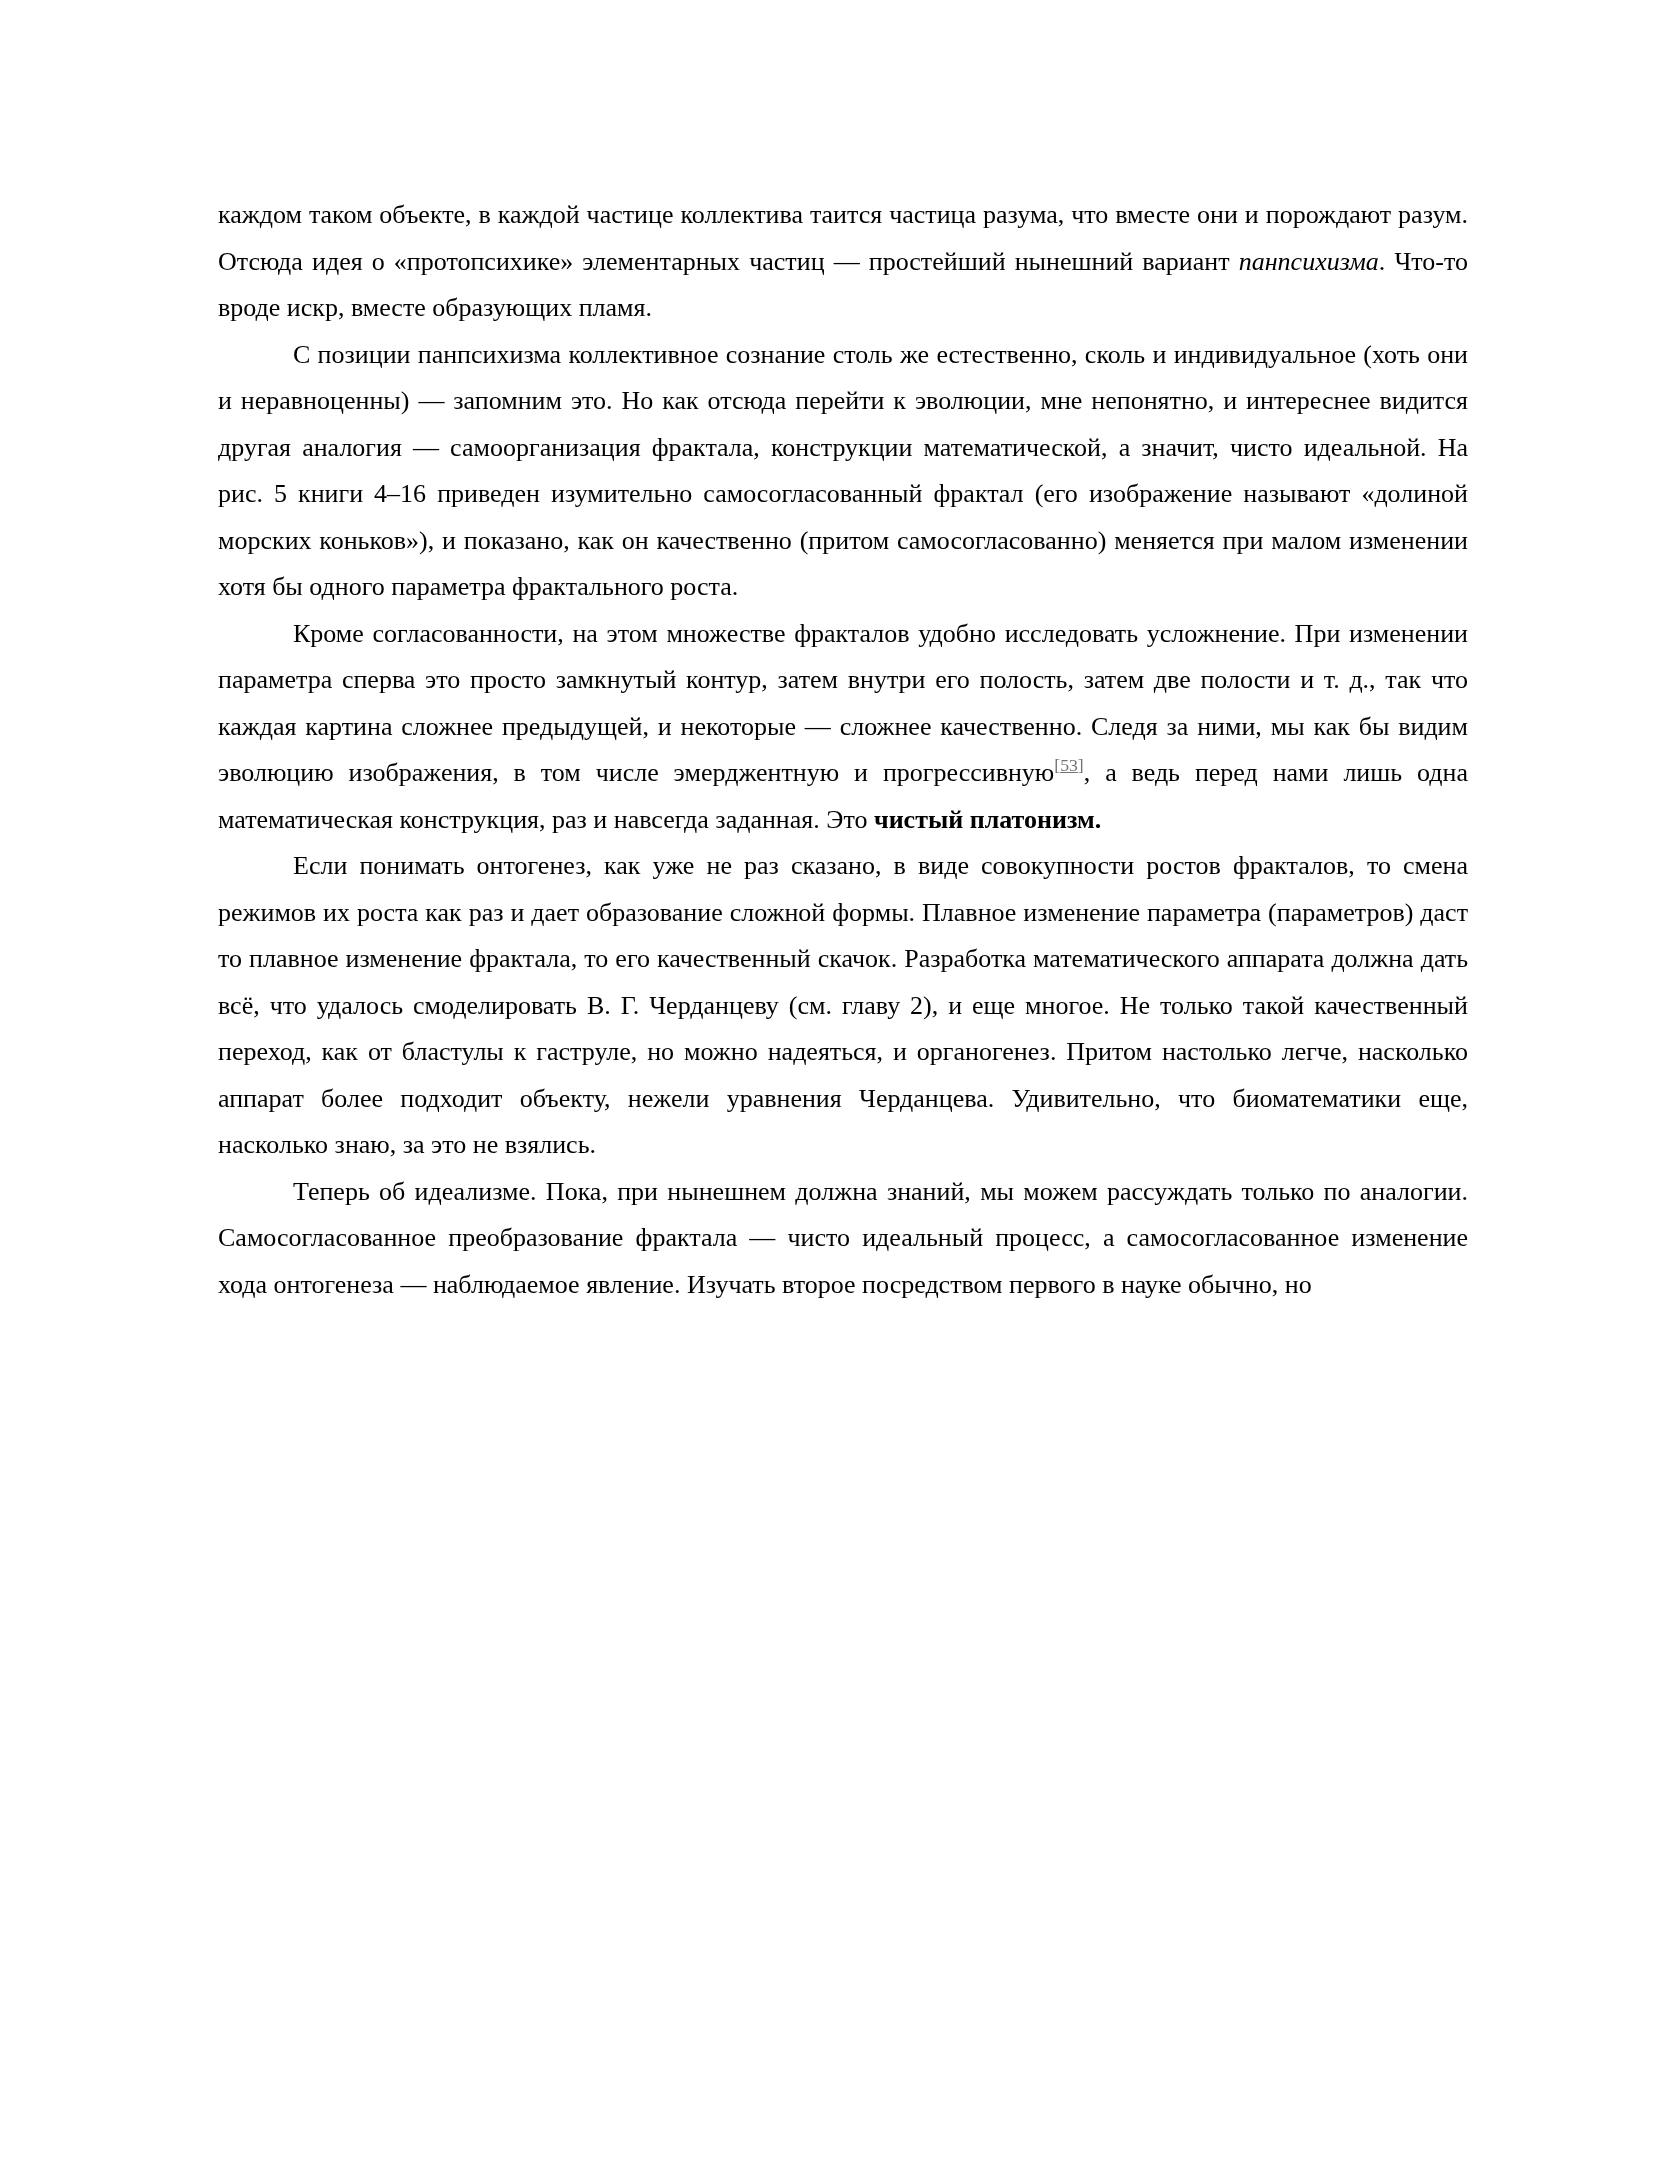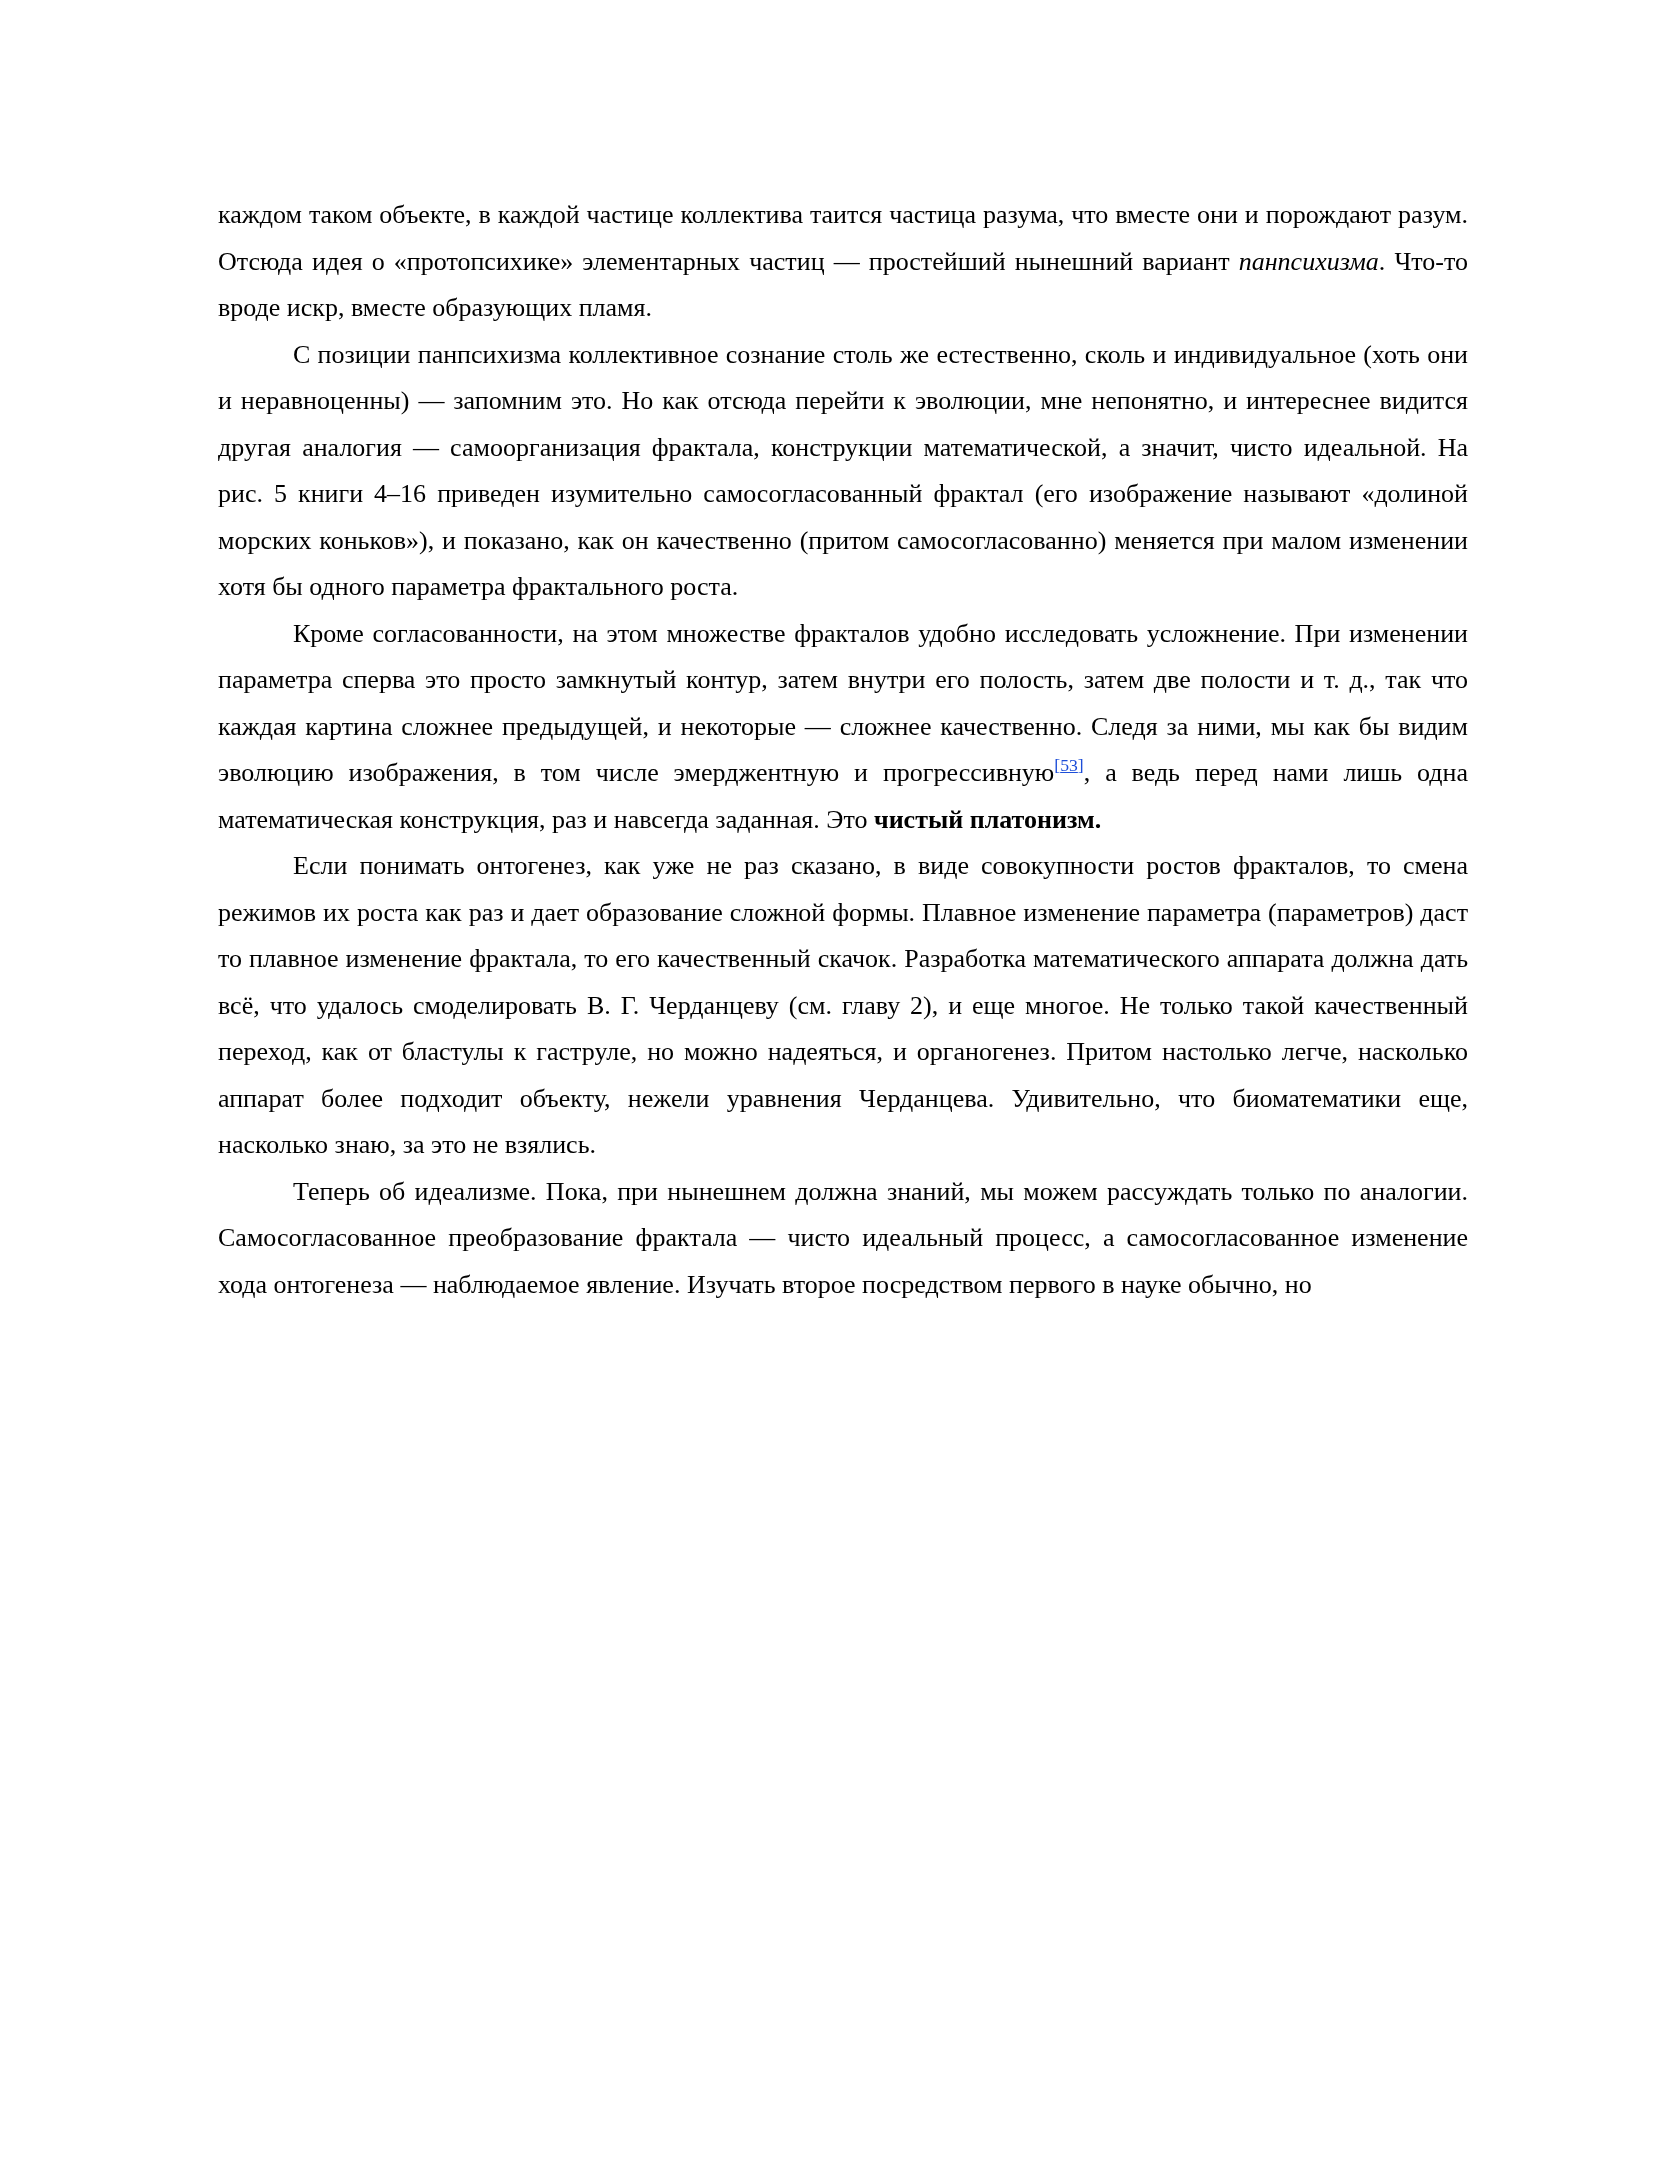--- a/index.html
+++ b/index.html
@@ -34,21 +34,21 @@
     text-indent: 75px;
   }
   .italic { font-style: italic; }
   .bold   { font-weight: bold; }
   sup.fn {
     font-size: 0.68em;
     line-height: 0;
     vertical-align: super;
   }
   a.fn-link {
-    color: #1d4ed8;
+    color: #737373;
     text-decoration: none;
     cursor: pointer;
     font-family: Liberation Serif, serif;
   }
   a.fn-link .num {
     text-decoration: underline;
   }
 </style>
 </head>
 <body>

